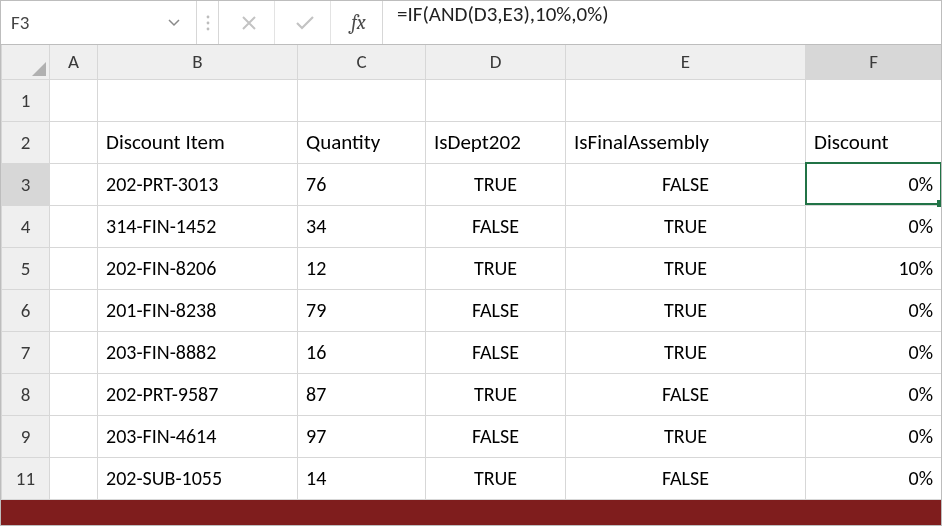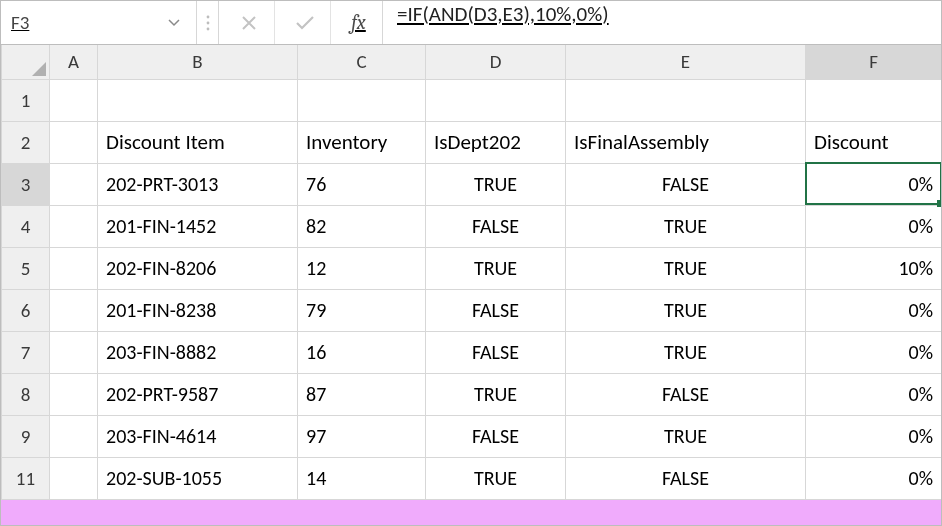--- a/index.html
+++ b/index.html
@@ -10,22 +10,21 @@
     font-size: 20px;
     color: #000;
     background: #fff;
     overflow: hidden;
   }
   .app {
     width: 942px;
     height: 526px;
     border: 1px solid #bdbdbd;
     position: relative;
-    background: #f0abfc;
-    text-decoration: underline;
+    background: #7f1d1d;
   }
 
   
   .formula-bar {
     display: flex;
     align-items: stretch;
     height: 44px;
     border-bottom: 1px solid #bdbdbd;
     background: #fff;
   }
@@ -252,39 +251,39 @@
           <td class="c-B"></td>
           <td class="c-C"></td>
           <td class="c-D"></td>
           <td class="c-E"></td>
           <td class="c-F"></td>
         </tr>
         <tr class="r2 hdr-row">
           <th class="rowhdr">2</th>
           <td class="c-A"></td>
           <td class="c-B">Discount Item</td>
-          <td class="c-C">Inventory</td>
+          <td class="c-C">Quantity</td>
           <td class="c-D">IsDept202</td>
           <td class="c-E">IsFinalAssembly</td>
           <td class="c-F">Discount</td>
         </tr>
         <tr class="r3">
           <th class="rowhdr">3</th>
           <td class="c-A"></td>
           <td class="c-B">202-PRT-3013</td>
           <td class="c-C">76</td>
           <td class="c-D">TRUE</td>
           <td class="c-E">FALSE</td>
           <td class="c-F" id="cell-F3">0%</td>
         </tr>
         <tr class="r4">
           <th class="rowhdr">4</th>
           <td class="c-A"></td>
-          <td class="c-B">201-FIN-1452</td>
-          <td class="c-C">82</td>
+          <td class="c-B">314-FIN-1452</td>
+          <td class="c-C">34</td>
           <td class="c-D">FALSE</td>
           <td class="c-E">TRUE</td>
           <td class="c-F">0%</td>
         </tr>
         <tr class="r5">
           <th class="rowhdr">5</th>
           <td class="c-A"></td>
           <td class="c-B">202-FIN-8206</td>
           <td class="c-C">12</td>
           <td class="c-D">TRUE</td>

